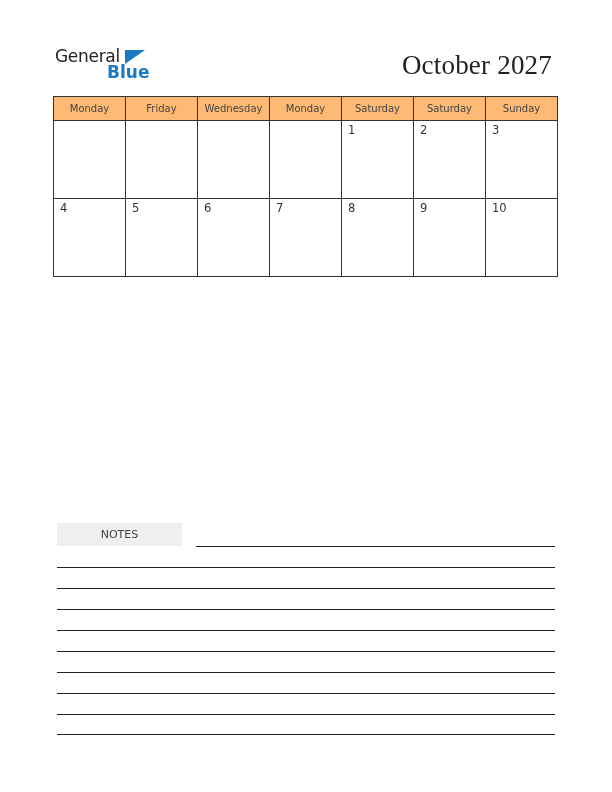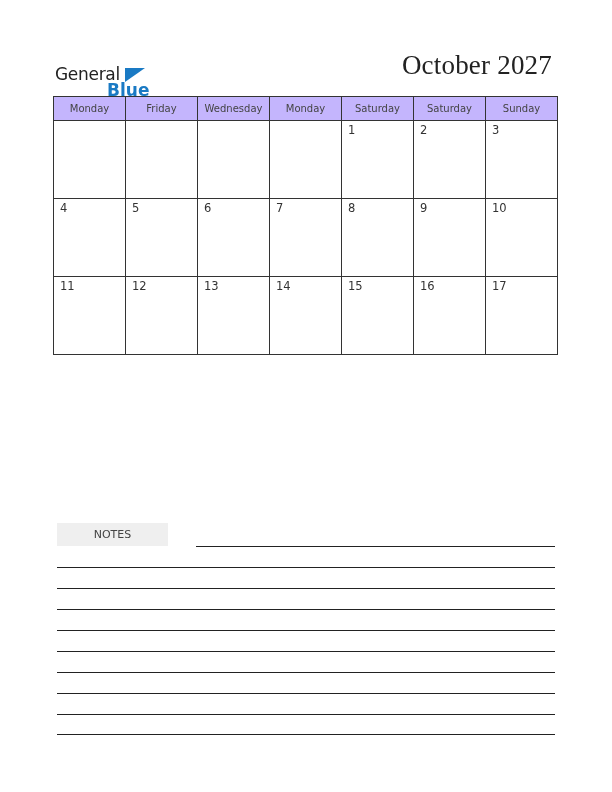--- a/index.html
+++ b/index.html
@@ -1,25 +1,25 @@
 <!DOCTYPE html>
 <html><head>
 <meta charset="utf-8">
 <style>
   html,body{margin:0;padding:0;background:#fff;}
   body{width:612px;height:792px;position:relative;font-family:"DejaVu Sans",sans-serif;color:#222;overflow:hidden;}
-  .logo{position:absolute;left:55px;top:46px;width:100px;height:40px;margin-top:18px;}
+  .logo{position:absolute;left:55px;top:46px;width:100px;height:40px;}
   .logo .g{position:absolute;left:0;top:0;font-size:17px;color:#222;letter-spacing:-0.3px;}
   .logo .b{position:absolute;left:52px;top:16px;font-size:17px;color:#1a7ac4;font-weight:bold;}
   .logo .tri{position:absolute;left:70px;top:4px;width:0;height:0;border-left:20px solid #1a7ac4;border-top:14px solid transparent;transform:scaleY(-1);}
   .title{position:absolute;right:60px;top:50px;font-size:27px;color:#222;font-family:Liberation Serif, serif;letter-spacing:0.2px;}
   table.cal{position:absolute;left:53px;top:96px;width:505px;border-collapse:collapse;table-layout:fixed;}
-  table.cal th{height:23px;background:#c4b5fd;border:1px solid #333;font-weight:normal;font-size:10px;color:#444;padding:0;}
+  table.cal th{height:23px;background:#fdba74;border:1px solid #333;font-weight:normal;font-size:10px;color:#444;padding:0;}
   table.cal td{height:75px;border:1px solid #333;vertical-align:top;padding:2px 0 0 6px;font-size:11.5px;color:#333;}
-  .notes-label{position:absolute;left:57px;top:523px;width:111px;height:23px;background:#efefef;font-size:11px;color:#444;text-align:center;line-height:23px;}
+  .notes-label{position:absolute;left:57px;top:523px;width:125px;height:23px;background:#efefef;font-size:11px;color:#444;text-align:center;line-height:23px;}
   .nline{position:absolute;height:1px;background:#222;}
 </style>
 </head>
 <body>
 
 <div class="logo">
   <span class="g">General</span>
   <span class="tri"></span>
   <span class="b">Blue</span>
 </div>
@@ -50,29 +50,20 @@
     </tr>
     <tr>
       <td>4</td>
       <td>5</td>
       <td>6</td>
       <td>7</td>
       <td>8</td>
       <td>9</td>
       <td>10</td>
     </tr>
-    <tr>
-      <td>11</td>
-      <td>12</td>
-      <td>13</td>
-      <td>14</td>
-      <td>15</td>
-      <td>16</td>
-      <td>17</td>
-    </tr>
   </tbody>
 </table>
 
 <div class="notes-label">NOTES</div>
 <div class="nline" style="left:196px;width:359px;top:546px;"></div>
 <div class="nline" style="left:57px;width:498px;top:567px;"></div>
 <div class="nline" style="left:57px;width:498px;top:588px;"></div>
 <div class="nline" style="left:57px;width:498px;top:609px;"></div>
 <div class="nline" style="left:57px;width:498px;top:630px;"></div>
 <div class="nline" style="left:57px;width:498px;top:651px;"></div>

